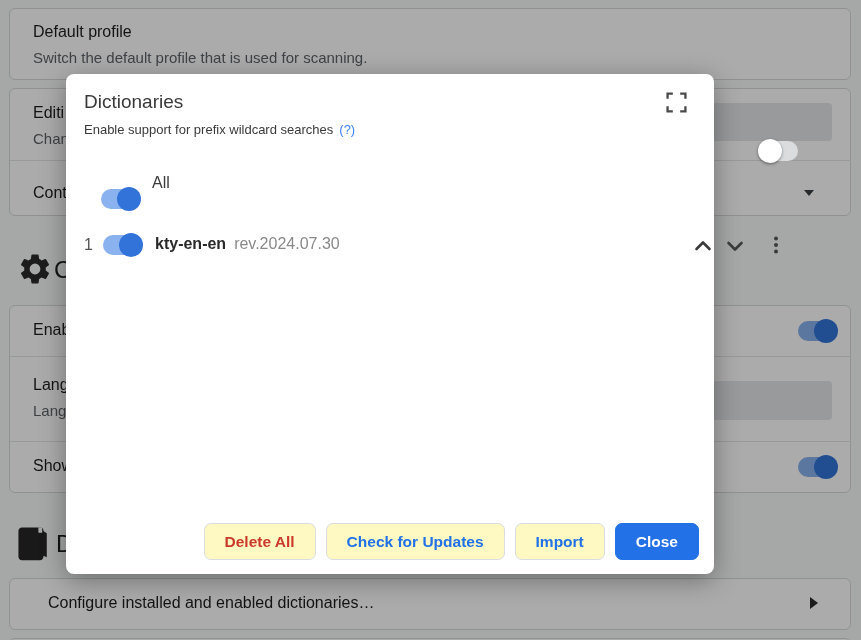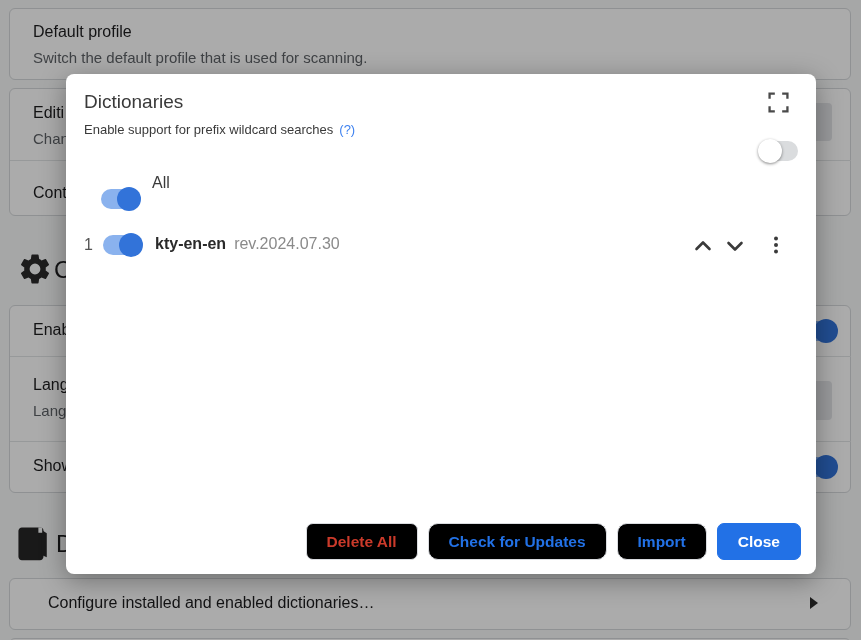--- a/index.html
+++ b/index.html
@@ -37,40 +37,40 @@
   .pg-icon{position:absolute;}
   
   .toggle{width:38px;height:20px;border-radius:10px;background:#dadcde;position:absolute;cursor:pointer;}
   .toggle .knob{position:absolute;width:24px;height:24px;border-radius:50%;top:-2px;left:-2px;
                 background:#ffffff;box-shadow:0 1px 3px rgba(0,0,0,.45);}
   .toggle.on{background:var(--toggle-track-on,#8ab2ee);}
   .toggle.on .knob{left:16px;background:var(--toggle-knob-on,#3273d9);box-shadow:none;}
   
   .overlay{position:absolute;inset:0;background:rgba(0,0,0,0.33);}
   
-  .modal{position:absolute;left:66px;top:74px;width:750px;height:500px;background:#ffffff;
+  .modal{position:absolute;left:66px;top:74px;width:648px;height:500px;background:#ffffff;
          border-radius:8px;box-shadow:0 6px 26px rgba(0,0,0,0.35);}
   .modal-title{position:absolute;left:18px;top:17px;font-size:19px;color:#3a3a3a;}
   .fullscreen-btn{position:absolute;right:26px;top:16px;width:24px;height:24px;
                   display:flex;align-items:center;justify-content:center;cursor:pointer;background:none;border:none;padding:0;}
   .wild-row{position:absolute;left:18px;top:48px;display:flex;gap:6px;font-size:13px;color:#3a3a3a;}
   .wild-row a{color:var(--link,#3e82f0);text-decoration:none;cursor:pointer;}
   .all-label{position:absolute;left:86px;top:100px;font-size:16px;color:#3a3a3a;}
   .dict-index{position:absolute;left:18px;top:162px;font-size:16px;color:#555;}
   .dict-name-wrap{position:absolute;left:89px;top:161px;display:flex;gap:8px;font-size:16px;white-space:nowrap;}
   .dict-name{font-weight:bold;color:#2a2a2a;}
   .dict-rev{color:#8a8a8a;}
   .icon-btn{position:absolute;width:22px;height:22px;background:none;border:none;padding:0;cursor:pointer;
             display:flex;align-items:center;justify-content:center;}
   
   .footer{position:absolute;right:15px;bottom:14px;display:flex;gap:10px;}
-  .btn{height:37px;padding:0 20px;border-radius:7px;border:1px solid #dadce0;background:#000000;
+  .btn{height:37px;padding:0 20px;border-radius:7px;border:1px solid #dadce0;background:#fef9c3;
        font-family:inherit;font-size:15.5px;font-weight:bold;cursor:pointer;white-space:nowrap;}
   .btn.danger{color:var(--danger,#cb3a2a);}
-  .btn.accent{color:var(--accent,#2271e6);border-radius:10px;}
+  .btn.accent{color:var(--accent,#2271e6);}
   .btn.primary{background:var(--accent,#2271e6);border-color:var(--accent,#2271e6);color:#ffffff;}
 </style>
 </head>
 <body>
 
 <div class="page">
 
   <div class="card card1"></div>
   <span class="pg-text row-title" style="left:33px;top:23px;">Default profile</span>
   <span class="pg-text row-desc" style="left:33px;top:49px;">Switch the default profile that is used for scanning.</span>

